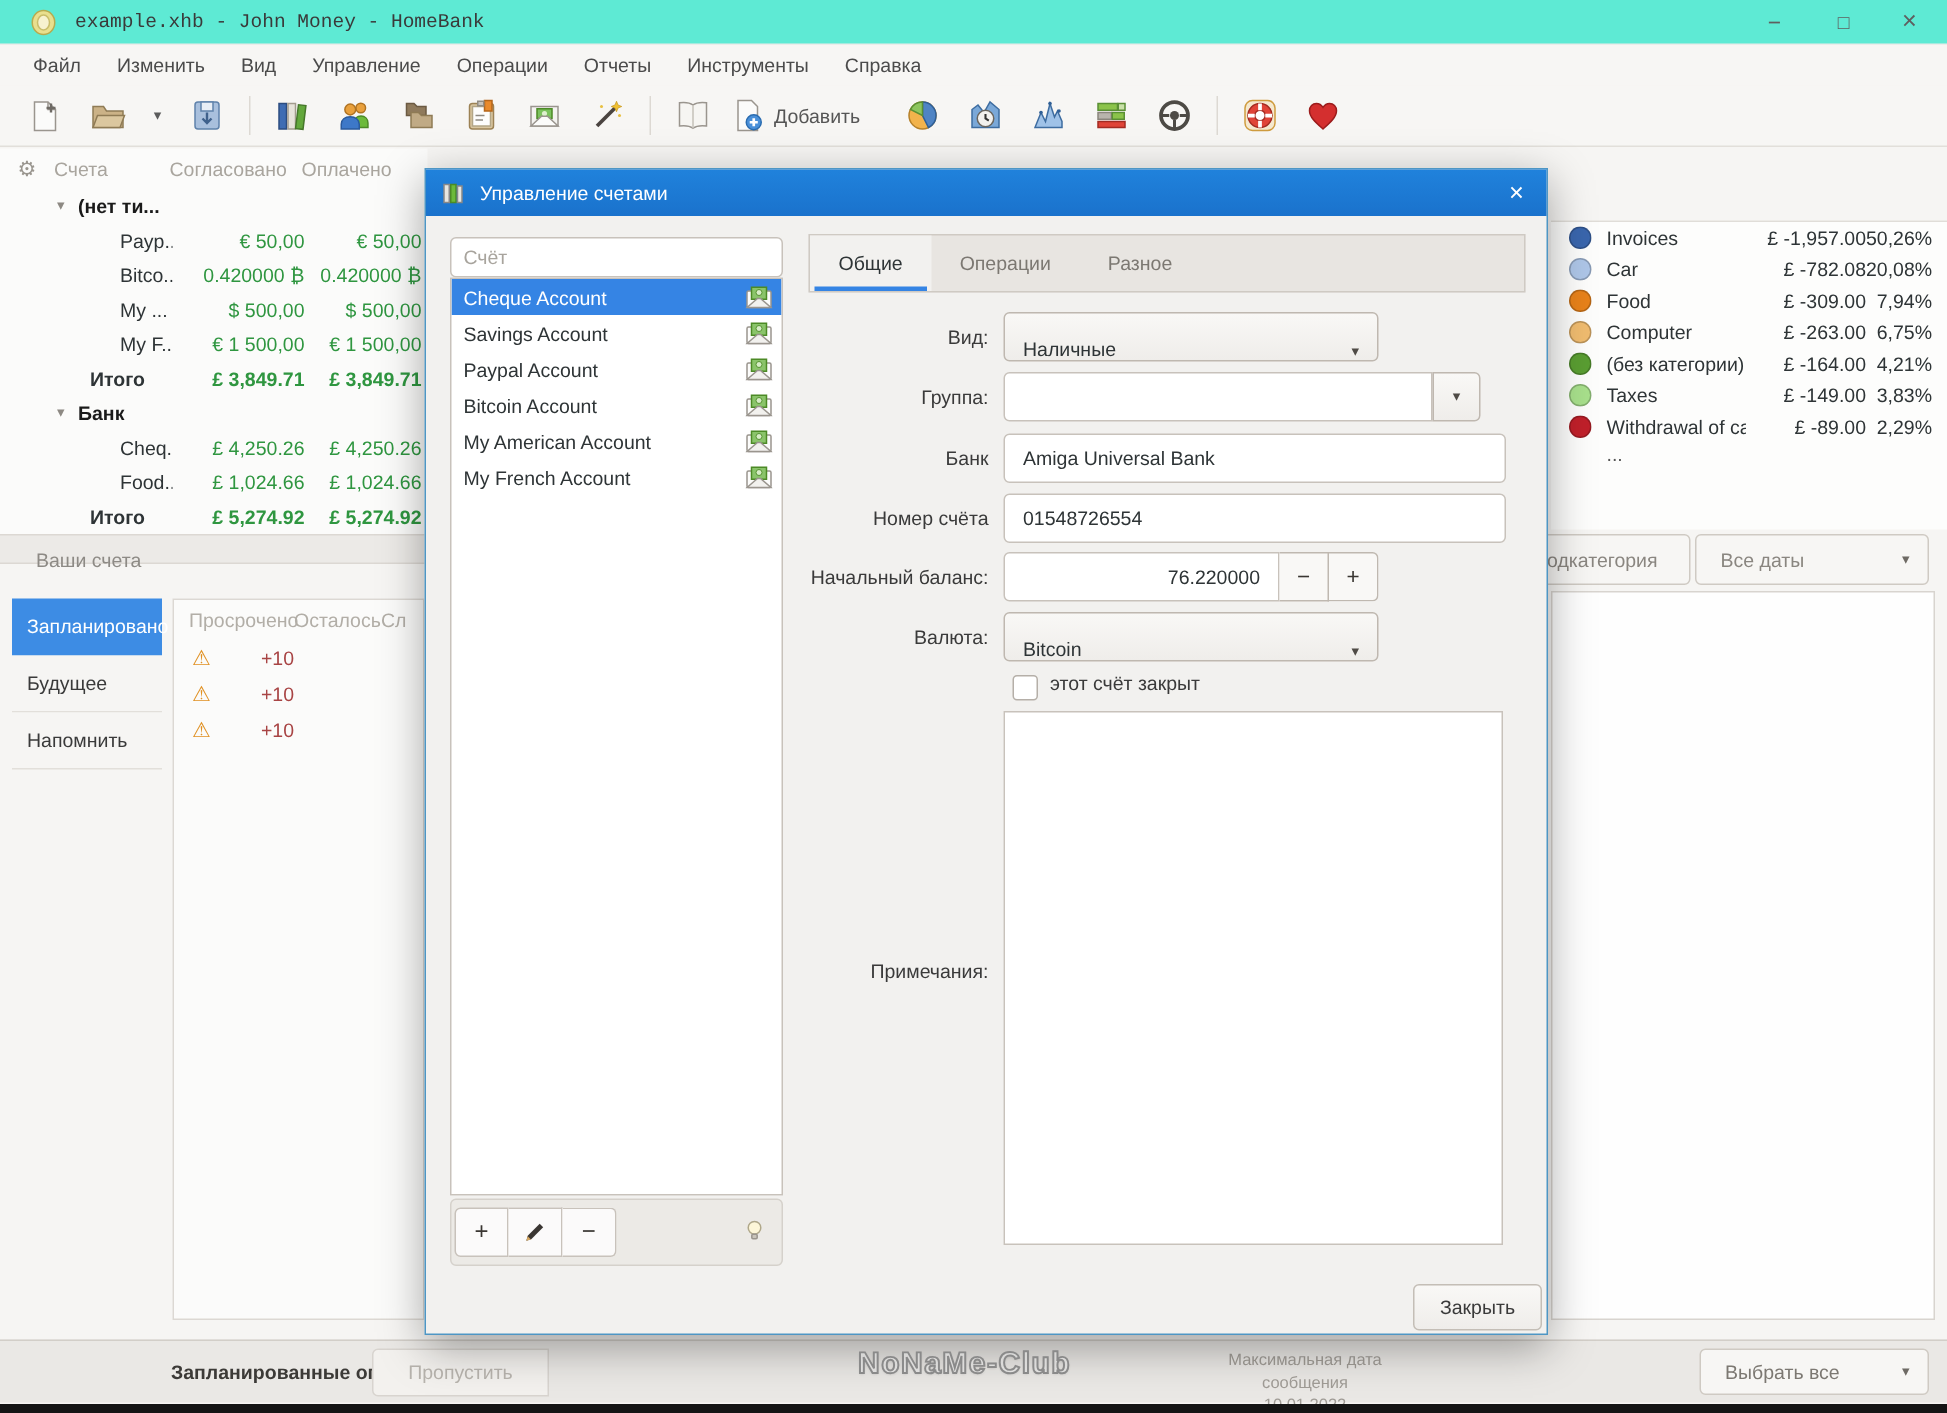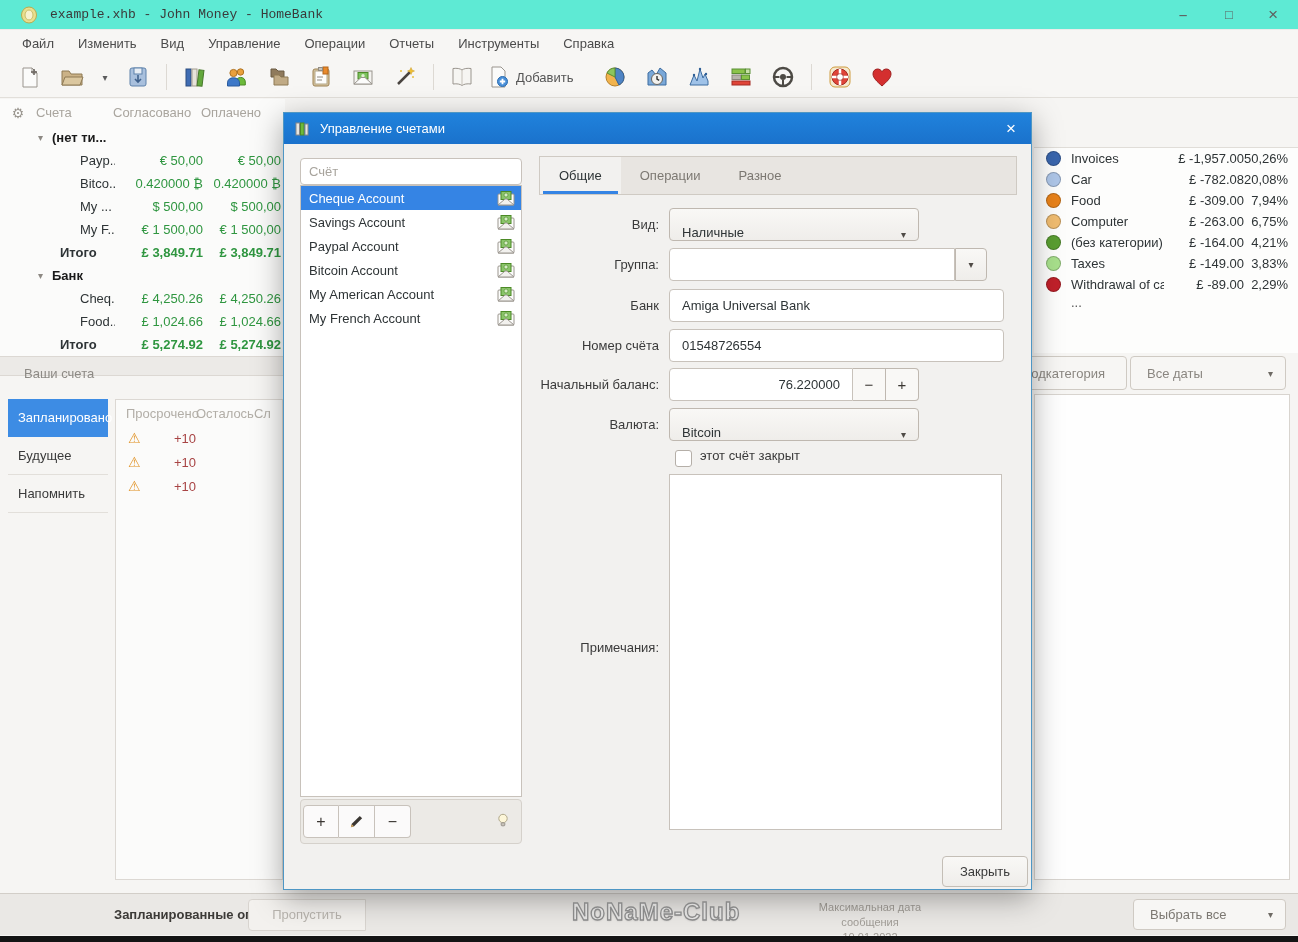--- a/index.html
+++ b/index.html
@@ -82,21 +82,21 @@
   .bb-btn { height:32px; line-height:30px; text-align:center; background:#f3f1ee; border:1px solid #d8d4cf; color:#b8b4ae; }
   .bb-btn + .bb-btn { border-left:none;margin-top:48px; }
   .bb-btn:first-child { border-radius:4px 0 0 4px; }
   .bb-btn:last-child { border-radius:0 4px 4px 0; }
   .bb-skip { width:118px; } .bb-editpost { width:150px; } .bb-post { width:94px; }
   .bb-date { position:absolute; left:790px; top:6px; width:160px; text-align:center; color:#a09c96; font-size:11px; line-height:15px; }
   .bb-selectall { position:absolute; left:1133px; top:5px; width:153px; height:31px; padding-left:16px; color:#7c7872; }
 
   .screen-strip { position:absolute; bottom:0; left:0; width:1298px; height:6px; background:#141414; z-index:150; }
 
-  .watermark { position:absolute; left:572px; top:898px; z-index:200; font-size:24px; font-weight:bold; letter-spacing:1px; color:rgba(245,245,245,.55); -webkit-text-stroke:1.3px #8a8a8a; text-shadow:0 1px 2px rgba(0,0,0,.15); }
+  .watermark { position:absolute; left:572px; top:898px; z-index:200; font-size:20px; font-weight:bold; letter-spacing:1px; color:rgba(245,245,245,.55); -webkit-text-stroke:1.3px #8a8a8a; text-shadow:0 1px 2px rgba(0,0,0,.15); }
 
   
   .dialog { position:absolute; left:283px; top:112px; width:749px; height:778px; background:#f2f1ef; border:1px solid #4e96c4; box-shadow:0 8px 28px rgba(0,0,0,.35); z-index:100; }
   .dlg-titlebar { position:absolute; top:0; left:0; width:100%; height:31px; background:linear-gradient(#2082dc,#1a72cc); display:flex; align-items:center; }
   .dlg-titlebar svg { margin-left:10px; }
   .dlg-title { color:#fff; margin-left:10px; }
   .dlg-close { position:absolute; right:0; top:0; width:40px; height:31px; display:flex; align-items:center; justify-content:center; color:#fff; font-size:17px; }
 
   .dlg-search { position:absolute; left:16px; top:45px; width:222px; height:27px; border:1px solid #c8c2bb; border-radius:4px; background:#fff; padding:0 8px; font-size:13px; color:#2e3436; font-family:inherit; }
   .dlg-search::placeholder { color:#a8a49d; }

